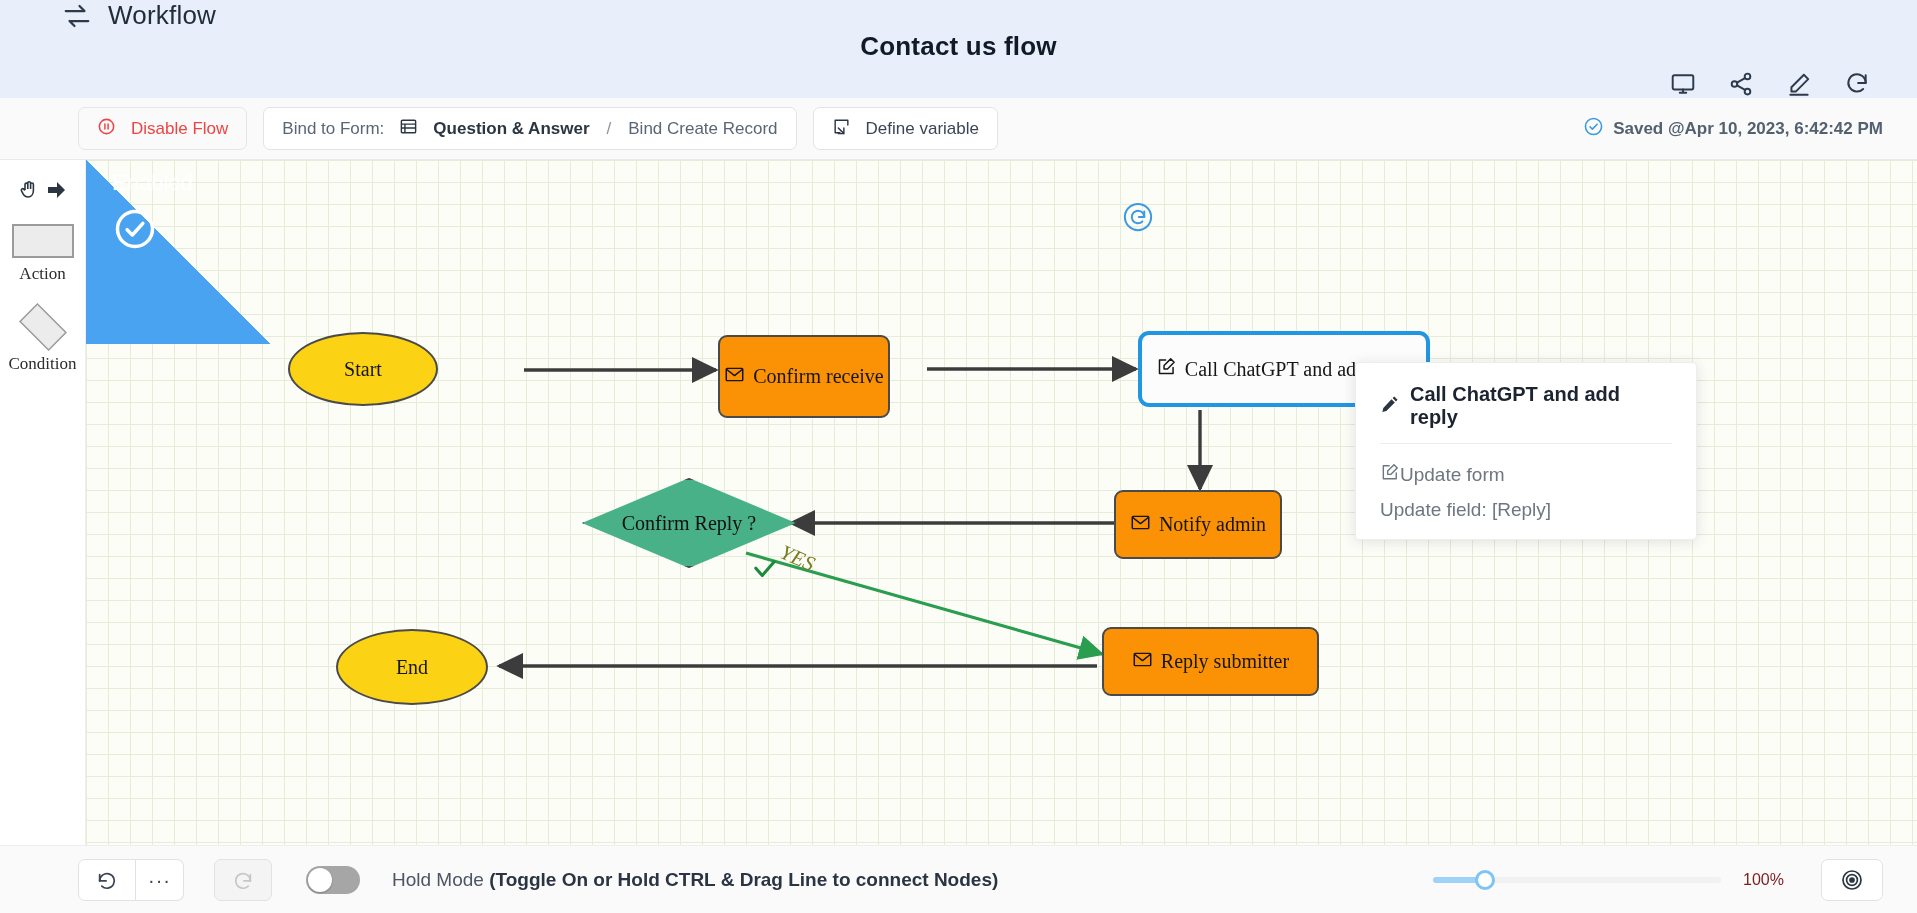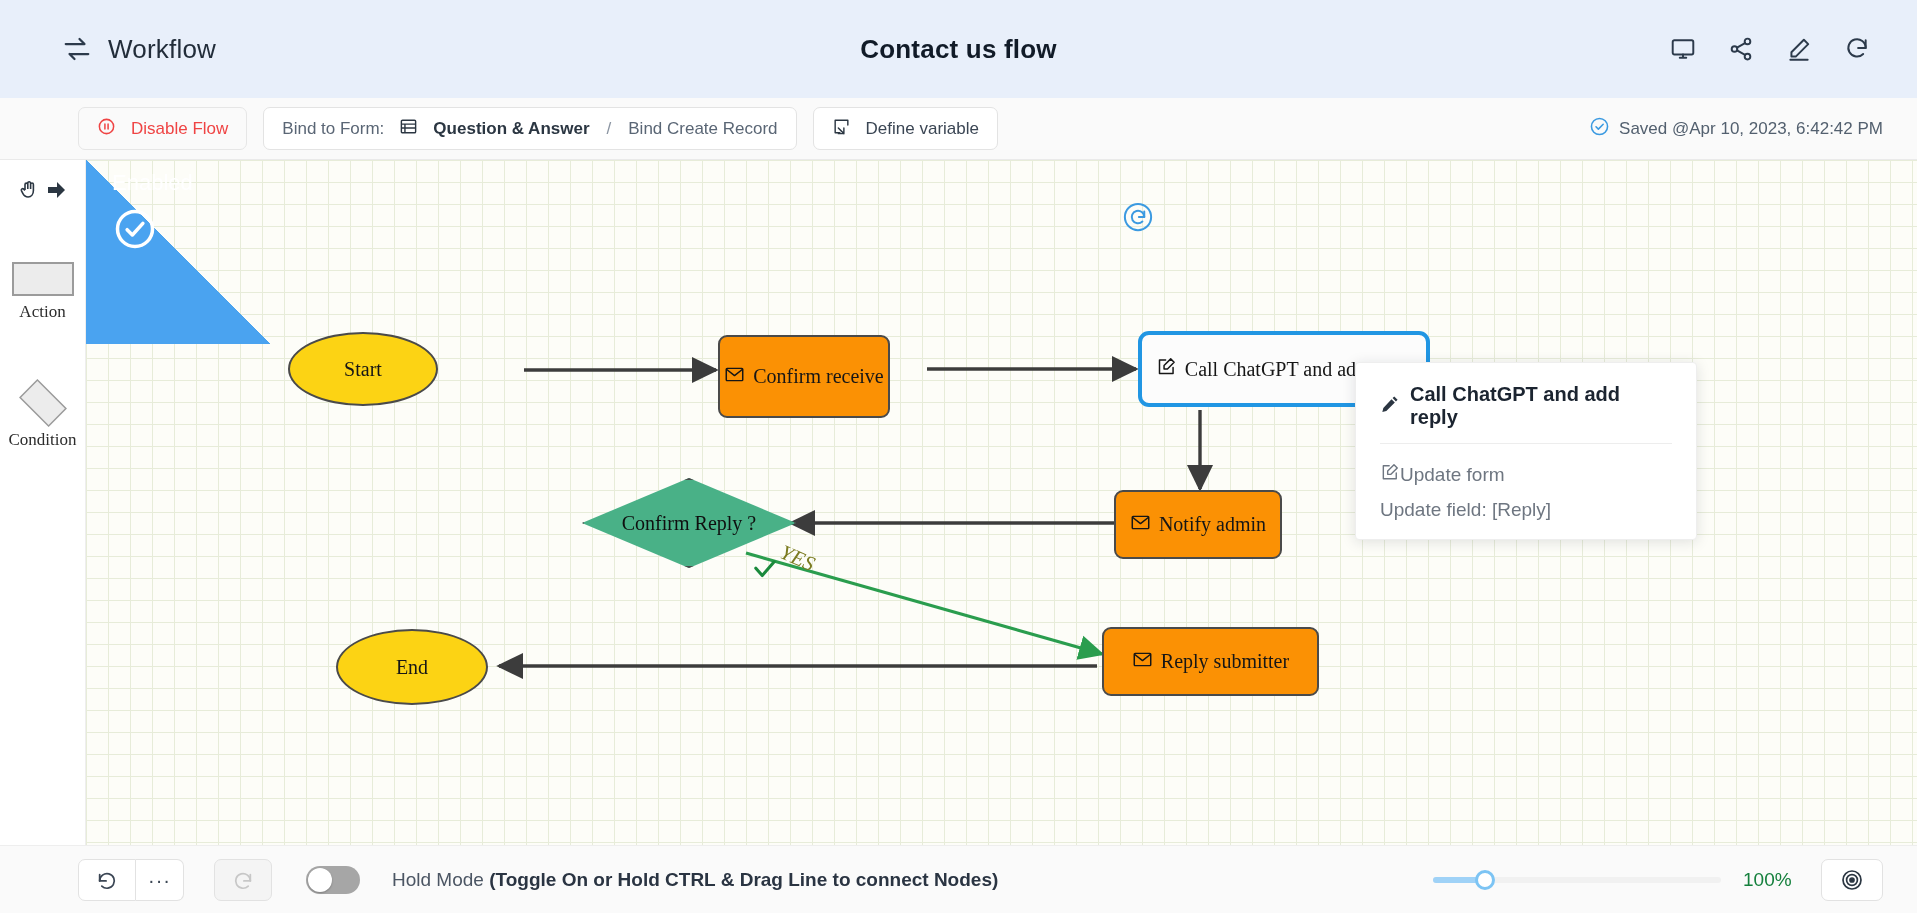--- a/index.html
+++ b/index.html
@@ -8,21 +8,21 @@
     font-family: "Liberation Sans", sans-serif;
     background: #ffffff;
     overflow: hidden;
   }
   .app { position: relative; width: 1917px; height: 913px; }
 
   
   .topbar {
     position: absolute; left: 0; top: 0; width: 1917px; height: 98px;
     background: #e8effa;
-    display: flex; align-items: center;
+    display: flex;  flex-direction: column;
   }
   .topbar-left {
     display: flex; align-items: center; gap: 16px;
     padding-left: 62px; min-width: 420px;
   }
   .wf-icon { width: 30px; height: 30px; color: #2c3a4b; display:block; }
   .wf-title { font-size: 26px; color: #222d3a; font-weight: 400; letter-spacing: .2px; }
   .topbar-center { flex: 1; text-align: center; }
   .flow-title { font-size: 26px; font-weight: 700; color: #111b28; letter-spacing: .2px; }
   .topbar-right {
@@ -49,29 +49,29 @@
   }
   .pill.disable-flow { color: #ef4444; background: #fafafa; border-color: #e6e6e6; }
   .pill.disable-flow .lbl { color: #ef4444; }
   .pill svg { width: 19px; height: 19px; flex: 0 0 auto; }
   .bind-label { color: #5a6675; }
   .bind-form { font-weight: 700; color: #2b3642; }
   .bind-sep { color: #8b95a2; padding: 0 2px; }
   .bind-evt { color: #5a6675; }
   .saved {
     margin-left: auto; display: flex; align-items: center; gap: 9px;
-    font-size: 17px; color: #53606f;
+    font-size: 17px; color: #53606f; font-weight: bold;
   }
   .saved svg { width: 21px; height: 21px; color: #3b9ae1; }
 
   
   .palette {
     position: absolute; left: 0; top: 160px; width: 86px; height: 685px;
     background: #fff; border-right: 1px solid #eeeeee;
-    display: flex; flex-direction: column; align-items: center; padding-top: 10px; gap: 38px;
+    display: flex; flex-direction: column; align-items: center; padding-top: 10px;
   }
   .pal-tool {
     width: 72px; height: 44px; display: flex; align-items: center; justify-content: center;
     gap: 2px; cursor: pointer; margin-bottom: 10px; border-radius: 6px;
   }
   .pal-item {
     width: 80px; display: flex; flex-direction: column; align-items: center;
     cursor: pointer; margin-bottom: 22px;
   }
   .pal-shape-rect {
@@ -198,21 +198,21 @@
   }
   .linkmode { font-size: 19px; color: #4b5563; margin-left: 16px; white-space: nowrap; }
   .linkmode b { color: #2a3442; font-weight: 700; }
   .zoom-area { margin-left: auto; display: flex; align-items: center; gap: 22px; }
   .slider { position: relative; width: 288px; height: 6px; border-radius: 3px; background: #f1f1f1; cursor: pointer; }
   .slider .fill { position: absolute; left: 0; top: 0; height: 6px; width: 52px; border-radius: 3px; background: #9fd2f7; }
   .slider .knob {
     position: absolute; left: 42px; top: -7px; width: 20px; height: 20px; border-radius: 50%;
     background: #fff; border: 3px solid #7cc4f4;
   }
-  .zoom-pct { font-size: 19px; color: #15803d; min-width: 56px; }
+  .zoom-pct { font-size: 16px; color: #7f1d1d; min-width: 56px; }
   .target-btn {
     width: 62px; height: 42px; background: #fff; border: 1px solid #e2e2e2; border-radius: 7px;
     display: flex; align-items: center; justify-content: center; cursor: pointer; color: #2b3642;
   }
   .target-btn svg { width: 24px; height: 24px; }
 </style>
 </head>
 <body>
 
 <div class="app">

